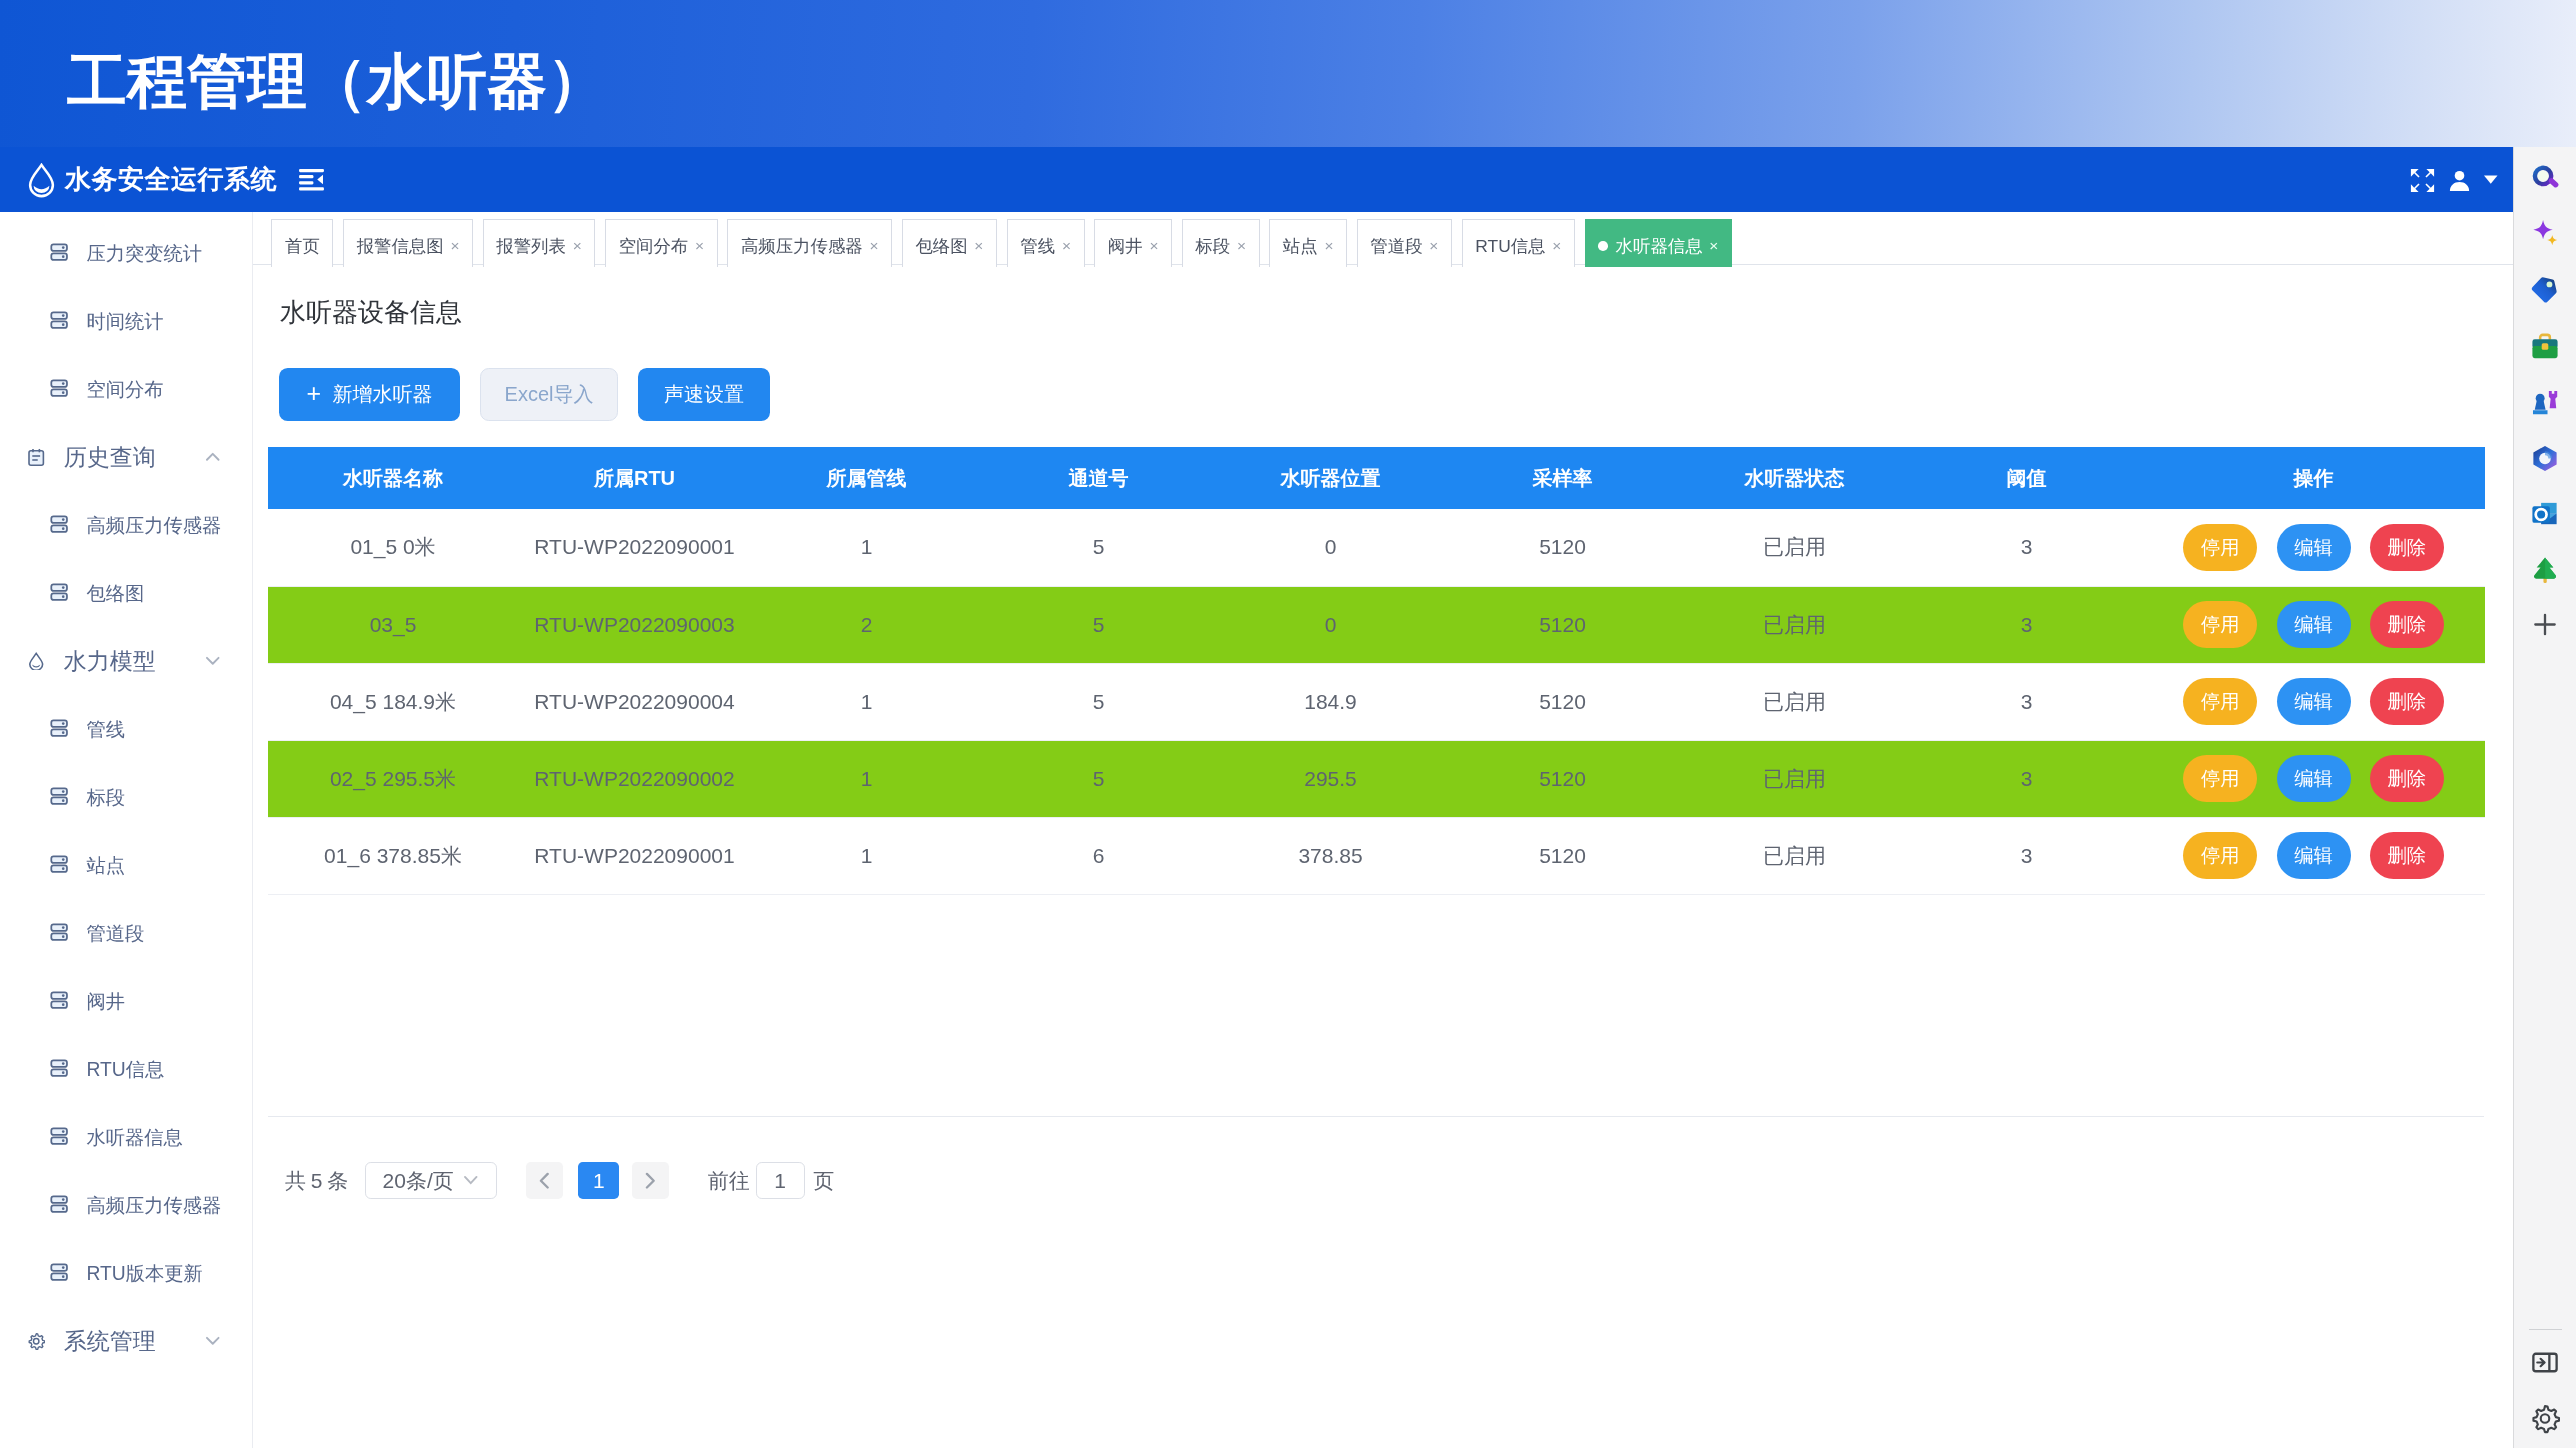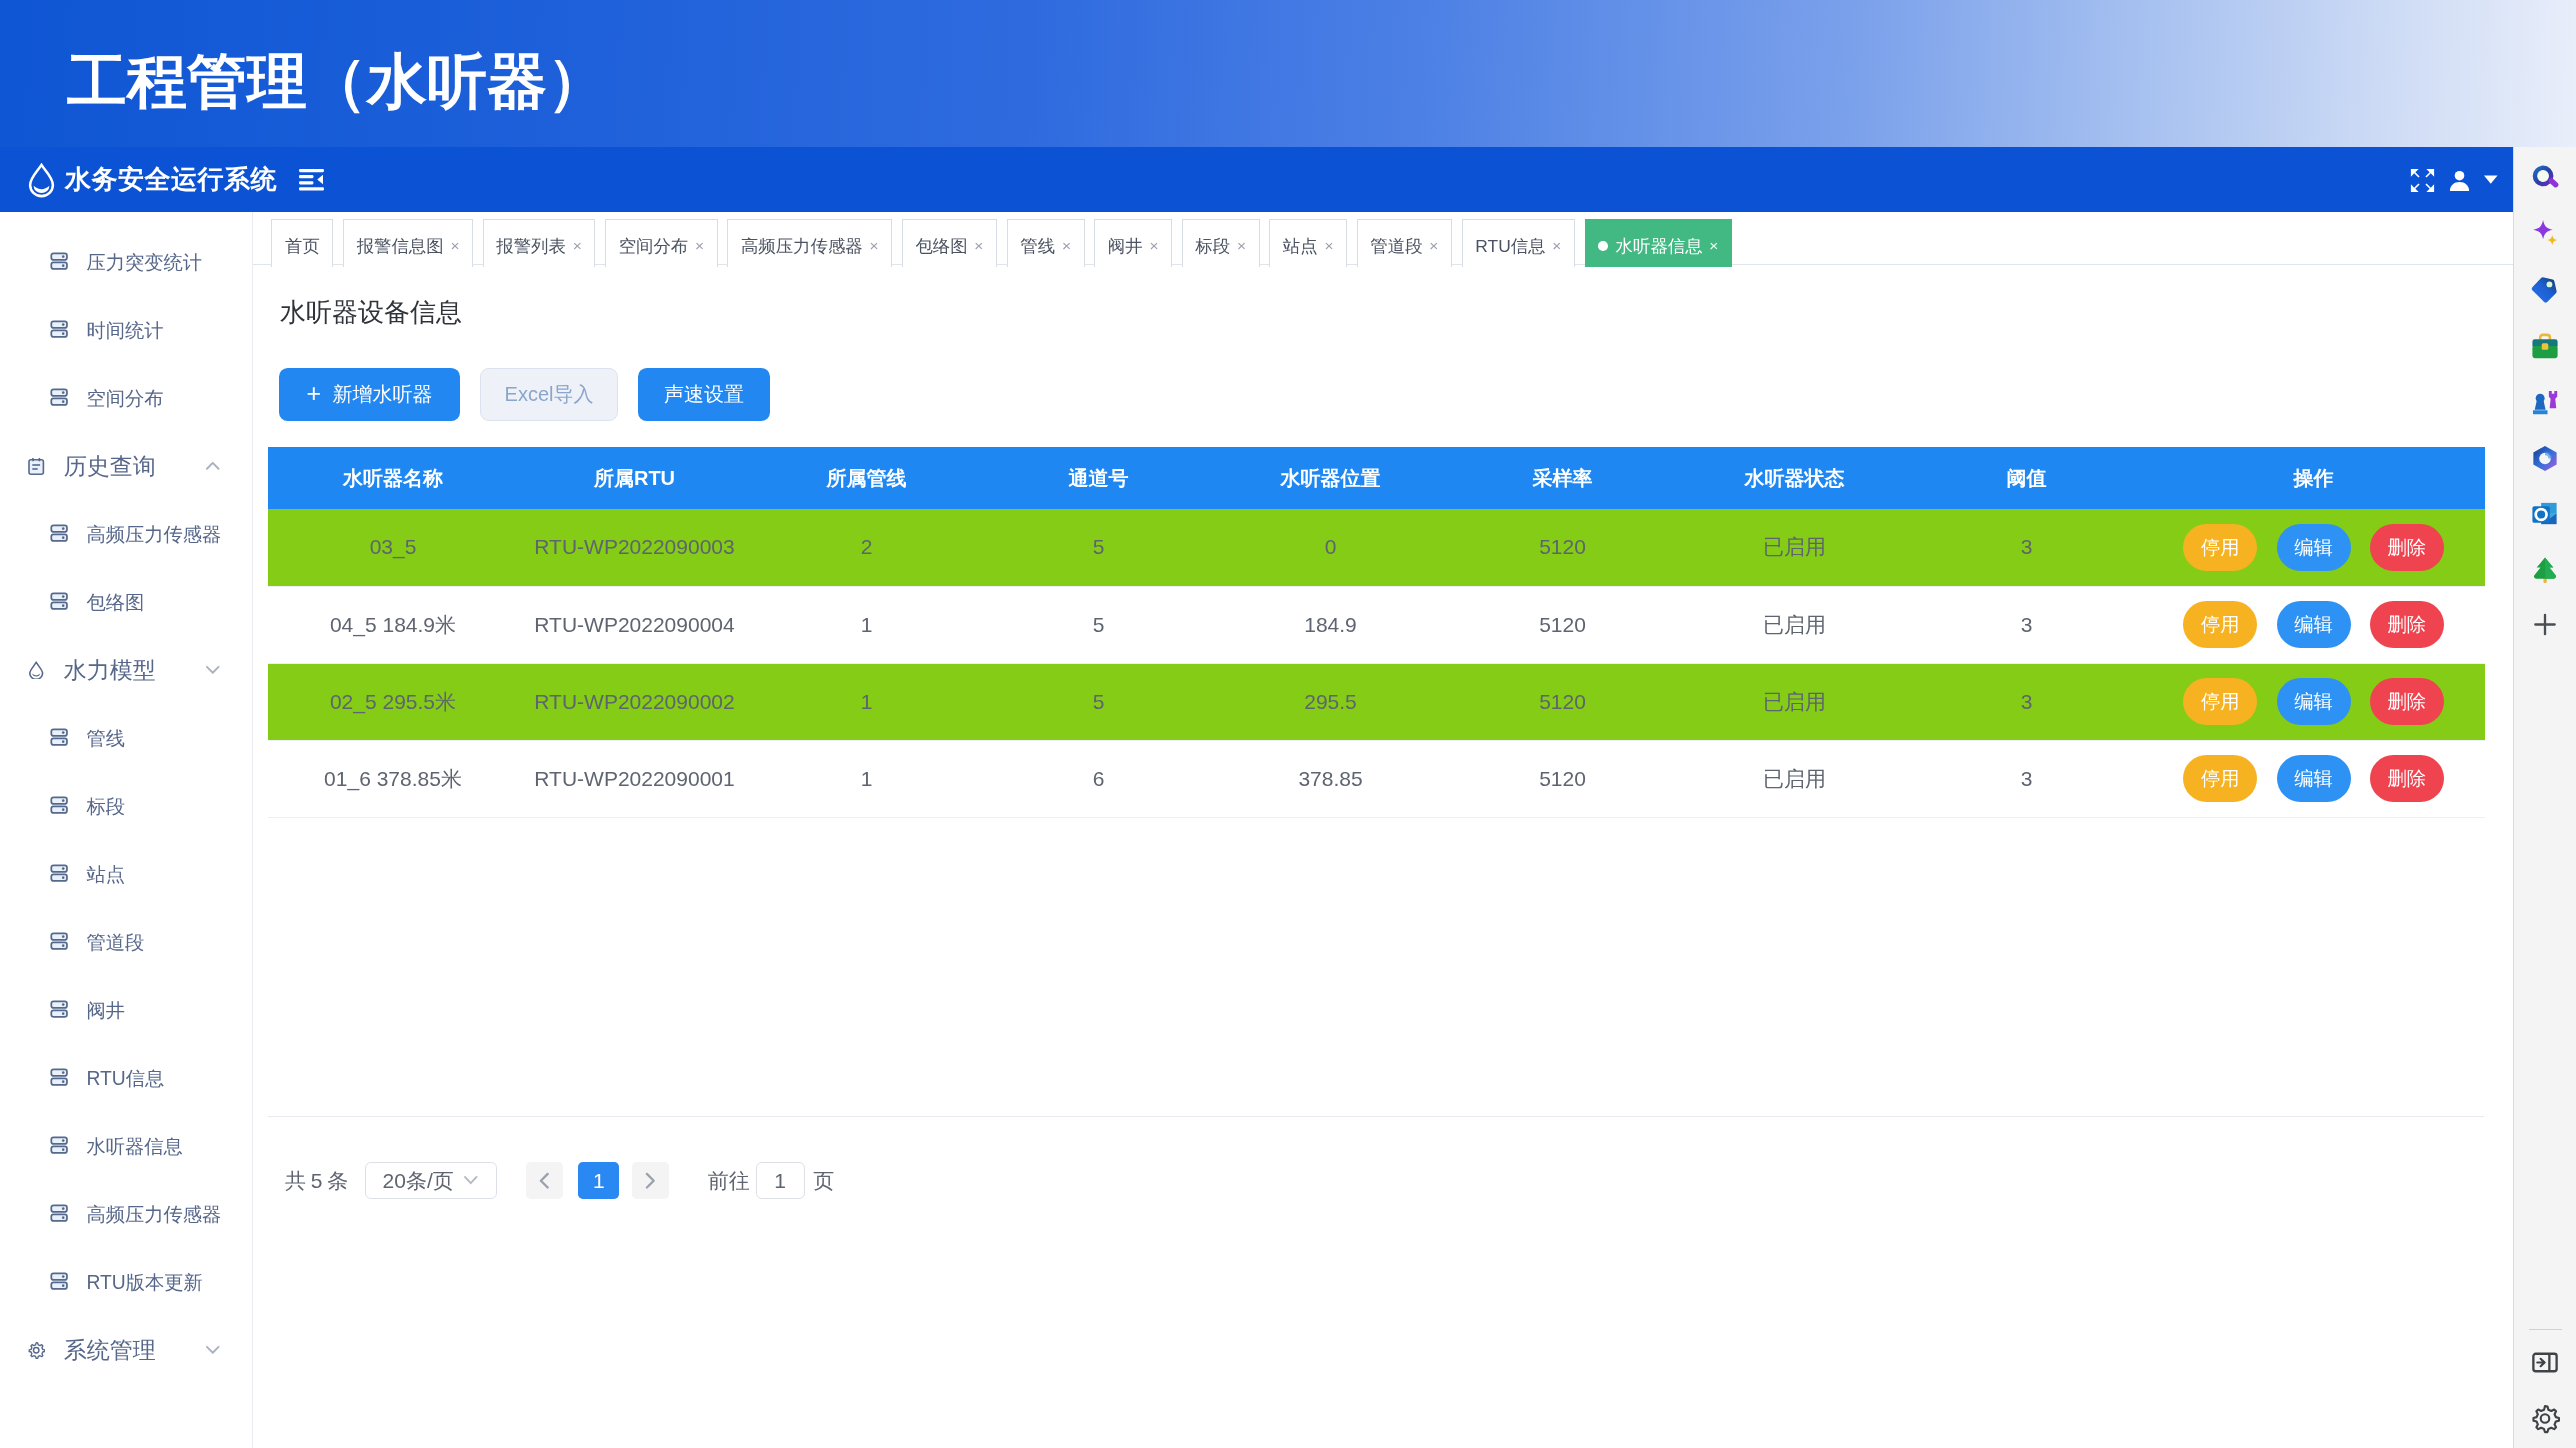--- a/index.html
+++ b/index.html
@@ -15,21 +15,21 @@
   
   .navbar { position:absolute; left:0; top:147px; width:2513px; height:66px; background:#0b53d4; }
   .nav-logo { position:absolute; left:28px; top:15.5px; }
   .nav-brand { position:absolute; left:65px; top:0; height:66px; line-height:64px;
     font-size:26px; font-weight:700; color:#ffffff; letter-spacing:0.5px; }
   .nav-collapse { position:absolute; left:299px; top:21px; cursor:pointer; }
   .nav-right { position:absolute; right:14.5px; top:0; height:66px; display:flex; align-items:center; gap:10.6px; }
 
   
   .sidebar { position:absolute; left:0; top:212px; width:253px; height:1236px; background:#ffffff;
-    border-right:1px solid #eaecf1; padding-top:16px; overflow:hidden; }
+    border-right:1px solid #eaecf1; padding-top:7px; overflow:hidden; }
   .side-item { height:68px; display:flex; align-items:center; cursor:pointer; position:relative; }
   .side-item.sub { padding-left:50px; }
   .side-item.parent { padding-left:27px; }
   .side-ico { flex:0 0 auto; }
   .side-item.sub .side-ico { width:20px; height:20px; margin-right:16.4px; }
   .side-item.parent .side-ico { width:18.4px; height:18.4px; margin-right:18.4px; }
   .side-label { font-size:19.3px; color:#57678a; white-space:nowrap; }
   .side-item.parent .side-label { font-size:23px; }
   .side-chev { position:absolute; left:205px; top:50%; margin-top:-5.8px; }
 
@@ -432,20 +432,37 @@
             <th>通道号</th>
             <th>水听器位置</th>
             <th>采样率</th>
             <th>水听器状态</th>
             <th>阈值</th>
             <th>操作</th>
           </tr>
       </thead>
       <tbody>
 
+          <tr>
+            <td>01_5 0米</td>
+            <td>RTU-WP2022090001</td>
+            <td>1</td>
+            <td>5</td>
+            <td>0</td>
+            <td>5120</td>
+            <td>已启用</td>
+            <td>3</td>
+            <td>
+              <span class="cell-actions">
+                <span class="act act-stop">停用</span>
+                <span class="act act-edit">编辑</span>
+                <span class="act act-del">删除</span>
+              </span>
+            </td>
+          </tr>
 
           <tr class="even">
             <td>03_5</td>
             <td>RTU-WP2022090003</td>
             <td>2</td>
             <td>5</td>
             <td>0</td>
             <td>5120</td>
             <td>已启用</td>
             <td>3</td>

